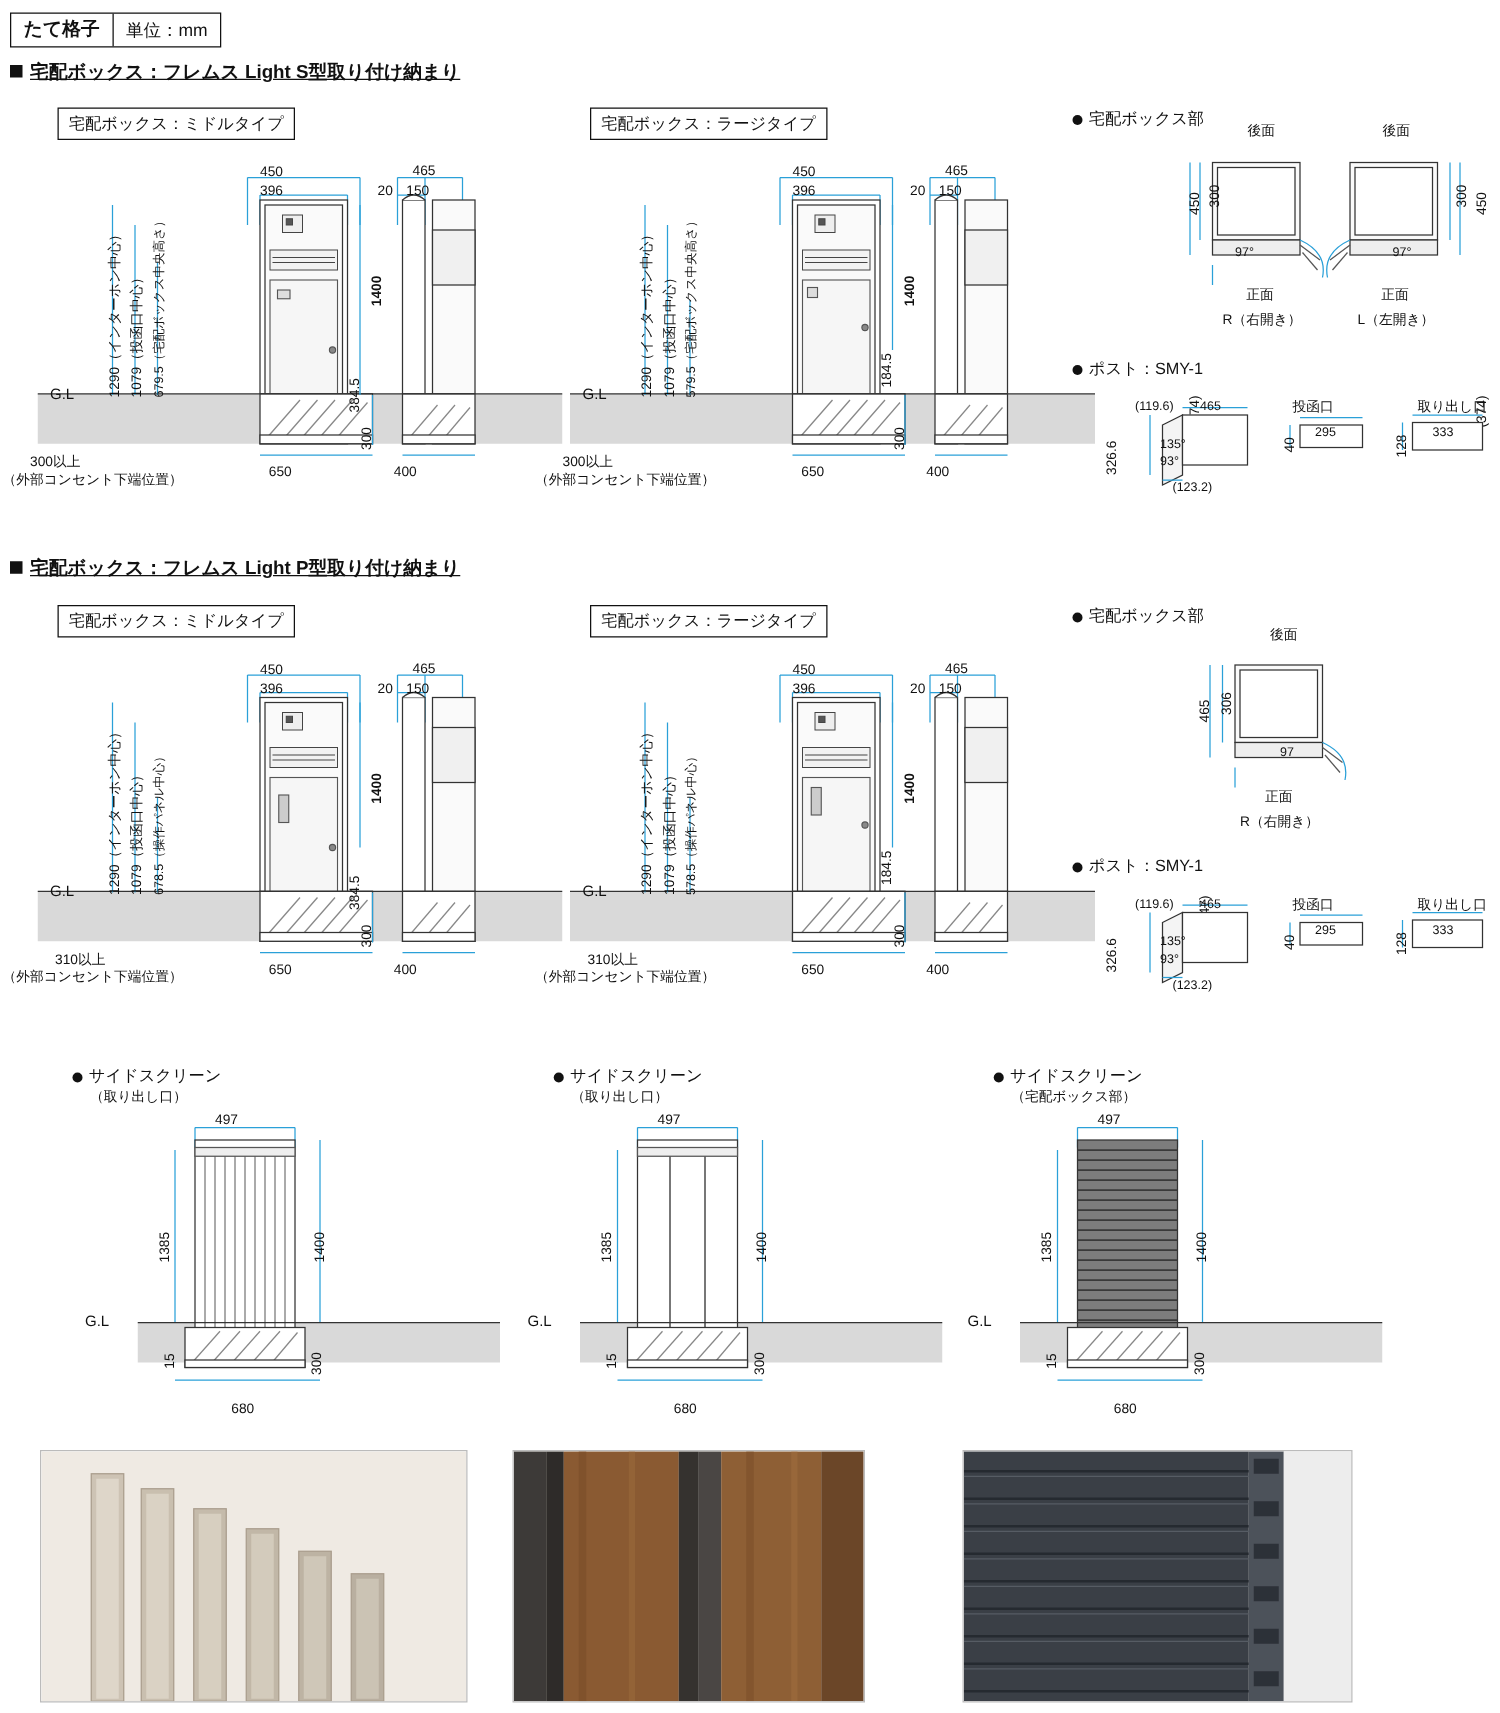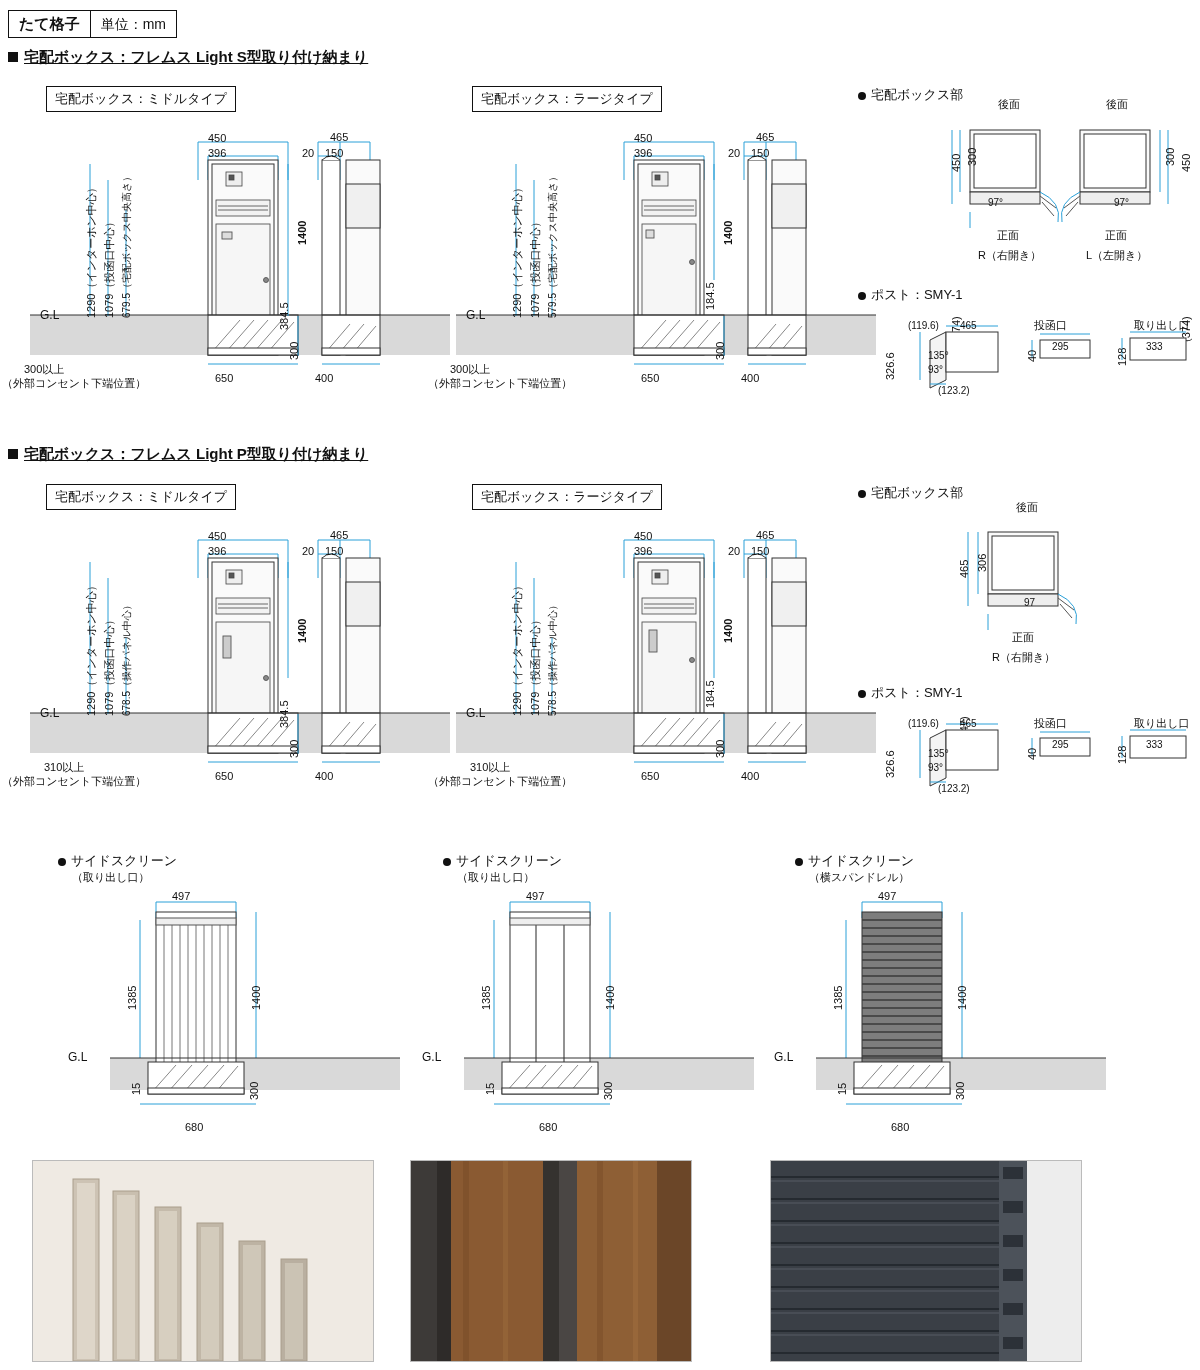--- a/index.html
+++ b/index.html
@@ -661,21 +661,21 @@
 <div class="vtxt" style="left:480px;top:1010px;transform:rotate(-90deg);">1385</div>
 <div class="vtxt" style="left:604px;top:1010px;transform:rotate(-90deg);">1400</div>
 <div class="gl" style="left:422px;top:1050px;">G.L</div>
 <div class="vtxt sm" style="left:484px;top:1095px;transform:rotate(-90deg);">15</div>
 <div class="vtxt" style="left:602px;top:1100px;transform:rotate(-90deg);">300</div>
 <div class="lbl" style="left:539px;top:1121px;">680</div>
 
 <div class="bullet" style="left:795px;top:852px;">
   <span class="dot"></span><span>サイドスクリーン</span>
 </div>
-<div class="lbl" style="left:809px;top:870px;">（横スパンドレル）</div>
+<div class="lbl" style="left:809px;top:870px;">（宅配ボックス部）</div>
 
 <svg class="abs" style="left:816px;top:890px;" width="290" height="250">
   <g stroke="#2aa0d8" fill="none" stroke-width="1">
     <line x1="46" y1="12" x2="46" y2="28"></line>
       <line x1="126" y1="12" x2="126" y2="28"></line>
     <line x1="46" y1="12" x2="126" y2="12"></line>
     <line x1="146" y1="22" x2="146" y2="178"></line>
     <line x1="30" y1="30" x2="30" y2="200"></line>
     <line x1="30" y1="214" x2="146" y2="214"></line>
   </g>

